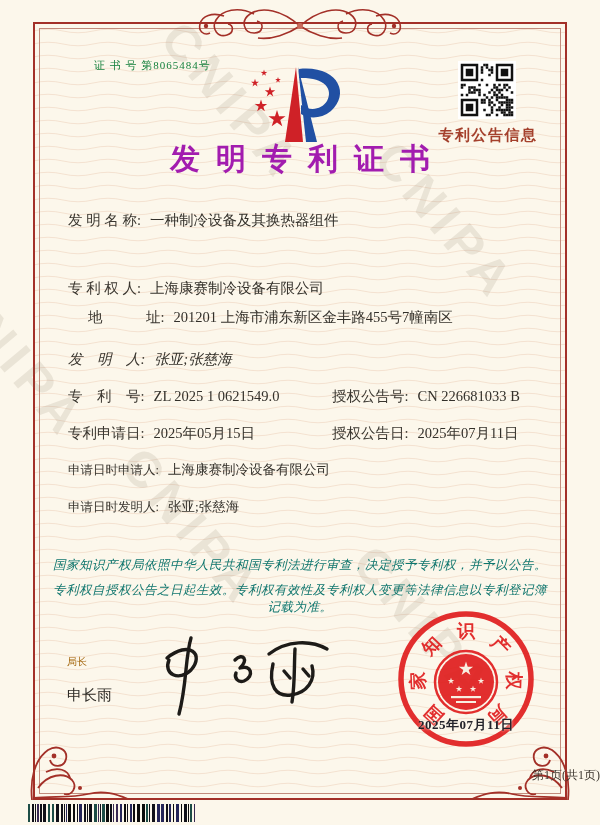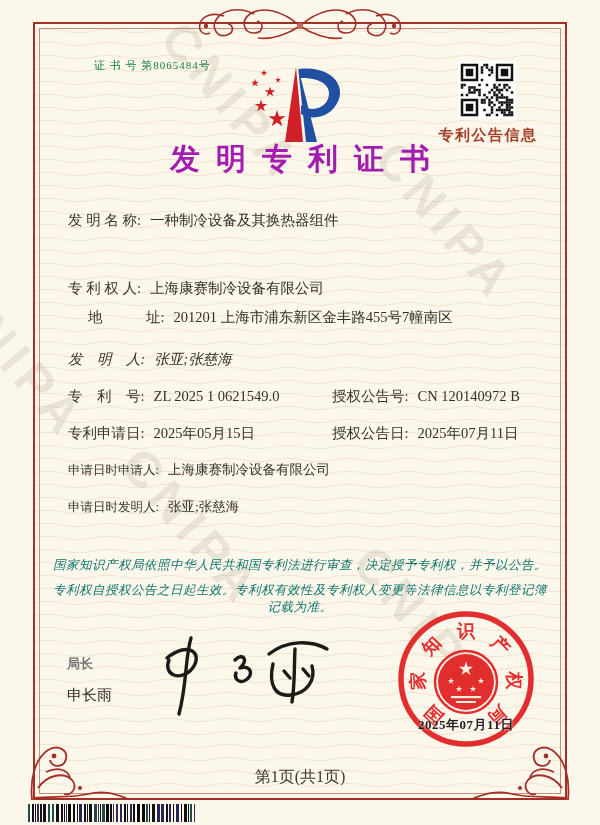--- a/index.html
+++ b/index.html
@@ -35,29 +35,29 @@
   .row{left:68px;width:480px;font-size:14.5px;color:#33302a;white-space:nowrap;}
   .row .lbl{color:#3a362f;}
   .row .val{margin-left:9px;}
   .row.small{font-size:12.5px;}
   .row.small .val{font-size:13.5px;}
   .col2{left:332px;width:215px;}
   
   .legal{left:48px;width:504px;text-align:center;font-size:12.5px;letter-spacing:0.5px;
          color:#0f766e;font-style:italic;}
   
-  #director-title{left:67px;top:655px;font-size:13px;font-weight:700;color:#737373;}
+  #director-title{left:67px;top:655px;font-size:10px;font-weight:400;color:#a16207;}
   #director-name{left:67px;top:686px;font-size:15px;font-weight:400;color:#2d2a25;}
   
   #seal{left:393px;top:606px;width:146px;height:146px;opacity:0.92;}
   #seal-date{left:398px;top:716px;width:136px;text-align:center;font-size:13px;
              font-weight:700;color:#23232b;letter-spacing:0.5px;
              text-shadow:0 0 3px #f9efe1;}
   
-  #page-footer{left:0;top:767px;width:600px;text-align:center;font-size:16px;color:#3c362e;}
+  #page-footer{left:0;top:767px;width:600px;text-align:right;font-size:12px;color:#3c362e;}
   #barcode{left:28px;top:804px;width:170px;height:18px;}
   .orn{pointer-events:none;}
 </style>
 </head>
 <body>
 
 <svg id="waves" class="abs" viewBox="0 0 534 778" xmlns="http://www.w3.org/2000/svg">
     <path d="M0 9 q15 -3.5 30 0 t30 0 t30 0 t30 0 t30 0 t30 0 t30 0 t30 0 t30 0 t30 0 t30 0 t30 0 t30 0 t30 0 t30 0 t30 0 t30 0 t30 0 t30 0" fill="none" stroke="#eccfb9" stroke-width="1" opacity="0.55"></path>
     <path d="M0 22 q15 -3.5 30 0 t30 0 t30 0 t30 0 t30 0 t30 0 t30 0 t30 0 t30 0 t30 0 t30 0 t30 0 t30 0 t30 0 t30 0 t30 0 t30 0 t30 0 t30 0" fill="none" stroke="#eccfb9" stroke-width="1" opacity="0.55"></path>
     <path d="M0 35 q15 -3.5 30 0 t30 0 t30 0 t30 0 t30 0 t30 0 t30 0 t30 0 t30 0 t30 0 t30 0 t30 0 t30 0 t30 0 t30 0 t30 0 t30 0 t30 0 t30 0" fill="none" stroke="#eccfb9" stroke-width="1" opacity="0.55"></path>
@@ -315,21 +315,21 @@
 <div class="abs row" style="top:308px;margin-left:20px;">
   <span class="lbl">地　　　址:</span><span class="val">201201 上海市浦东新区金丰路455号7幢南区</span>
 </div>
 <div class="abs row" style="top:350px;font-style:italic;">
   <span class="lbl">发　明　人:</span><span class="val">张亚;张慈海</span>
 </div>
 <div class="abs row" style="top:387px;width:260px;">
   <span class="lbl">专　利　号:</span><span class="val">ZL 2025 1 0621549.0</span>
 </div>
 <div class="abs row col2" style="top:387px;">
-  <span class="lbl">授权公告号:</span><span class="val">CN 120140972 B</span>
+  <span class="lbl">授权公告号:</span><span class="val">CN 226681033 B</span>
 </div>
 <div class="abs row" style="top:424px;width:260px;">
   <span class="lbl">专利申请日:</span><span class="val">2025年05月15日</span>
 </div>
 <div class="abs row col2" style="top:424px;">
   <span class="lbl">授权公告日:</span><span class="val">2025年07月11日</span>
 </div>
 <div class="abs row small" style="top:461px;">
   <span class="lbl">申请日时申请人:</span><span class="val">上海康赛制冷设备有限公司</span>
 </div>

